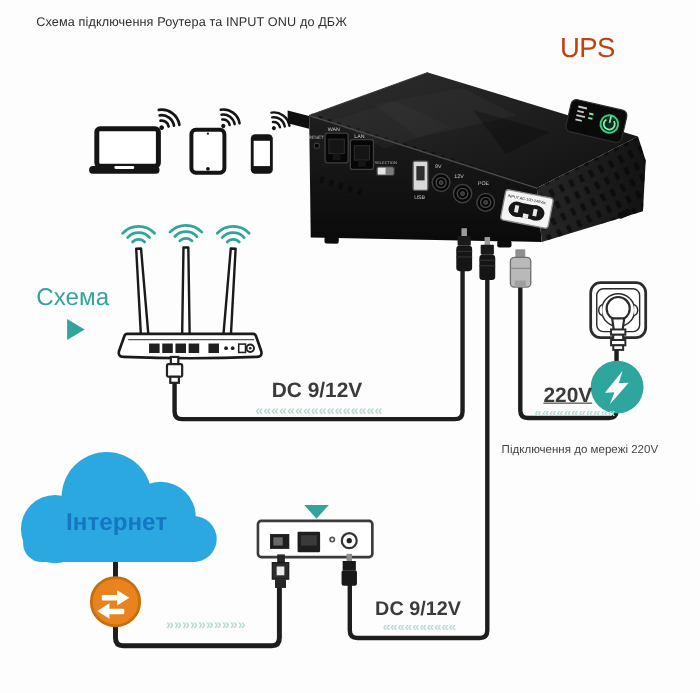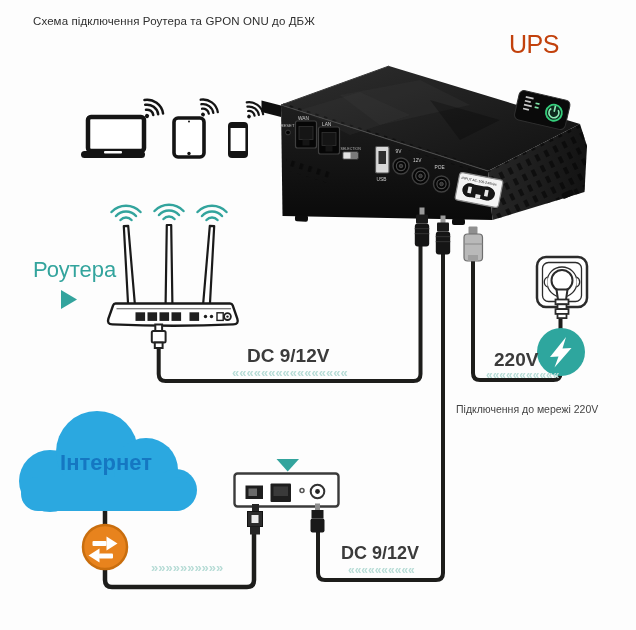--- a/index.html
+++ b/index.html
@@ -6,24 +6,24 @@
   .stage{
     position:relative;width:636px;height:630px;background:#fdfdfd;overflow:hidden;
     font-family:"Liberation Sans","DejaVu Sans",sans-serif;
   }
   .stage svg{position:absolute;left:0;top:0;}
   .lbl{position:absolute;white-space:nowrap;line-height:1;}
   .title{left:33px;top:16px;font-size:11.5px;color:#2f2f2f;letter-spacing:.1px;}
   .ups-lbl{left:509px;top:32px;font-size:25px;color:#c2410c;letter-spacing:-.5px;}
   .router-lbl{left:33px;top:259px;font-size:22px;color:#33A49D;}
   .gpon-lbl{left:226px;top:431px;font-size:23px;color:#33A49D;letter-spacing:-.3px;}
-  .internet-lbl{left:50px;top:452px;width:112px;text-align:center;font-size:22px;font-weight:bold;color:#1577C2;}
+  .internet-lbl{left:50px;top:464px;width:112px;text-align:center;font-size:22px;font-weight:bold;color:#1577C2;}
   .dc1-lbl{left:247px;top:346px;font-size:19px;font-weight:bold;color:#3b3b3b;}
   .dc2-lbl{left:341px;top:544px;font-size:18px;font-weight:bold;color:#3b3b3b;}
-  .mains-lbl{left:494px;top:350px;font-size:19px;font-weight:bold;color:#3b3b3b;}
+  .mains-lbl{left:494px;top:350px;font-size:19px;font-weight:bold;color:#3b3b3b;text-decoration:underline;}
   .mains-cap{left:456px;top:404px;font-size:10.5px;color:#444;}
   .chev{color:#b7dcd6;font-weight:bold;}
   .chev1{left:232px;top:366px;font-size:13px;}
   .chev2{left:486px;top:369px;font-size:12px;}
   .chev3{left:348px;top:564px;font-size:12px;}
   .chev4{left:151px;top:561px;font-size:13px;}
 </style>
 </head>
 <body>
 
@@ -290,23 +290,23 @@
     <rect x="435.8" y="241" width="14.4" height="1.2" fill="#2e2e2e"></rect>
   </g>
   <g>
     <rect x="468.5" y="226.5" width="9" height="8" rx="1" fill="#8f8f8f"></rect>
     <rect x="464" y="234" width="18.5" height="27" rx="3.5" fill="#b9b9b9" stroke="#6e6e6e" stroke-width="1.2"></rect>
     <line x1="464" y1="244" x2="482.5" y2="244" stroke="#8a8a8a"></line>
     <rect x="468" y="255" width="10" height="6" fill="#9f9f9f"></rect>
   </g>
 </svg>
 
-<div class="lbl title">Схема підключення Роутера та GPON ONU до ДБЖ</div>
+<div class="lbl title">Схема підключення Роутера та INPUT ONU до ДБЖ</div>
 <div class="lbl ups-lbl">UPS</div>
-<div class="lbl router-lbl">Роутера</div>
+<div class="lbl router-lbl">Схема</div>
 <div class="lbl internet-lbl">Інтернет</div>
 <div class="lbl dc1-lbl">DC 9/12V</div>
 <div class="lbl dc2-lbl">DC 9/12V</div>
 <div class="lbl mains-lbl">220V</div>
 <div class="lbl mains-cap">Підключення до мережі 220V</div>
 <div class="lbl chev chev1">««««««««««««««««</div>
 <div class="lbl chev chev2">«««««««««««</div>
 <div class="lbl chev chev3">««««««««««</div>
 <div class="lbl chev chev4">»»»»»»»»»»</div>
 

